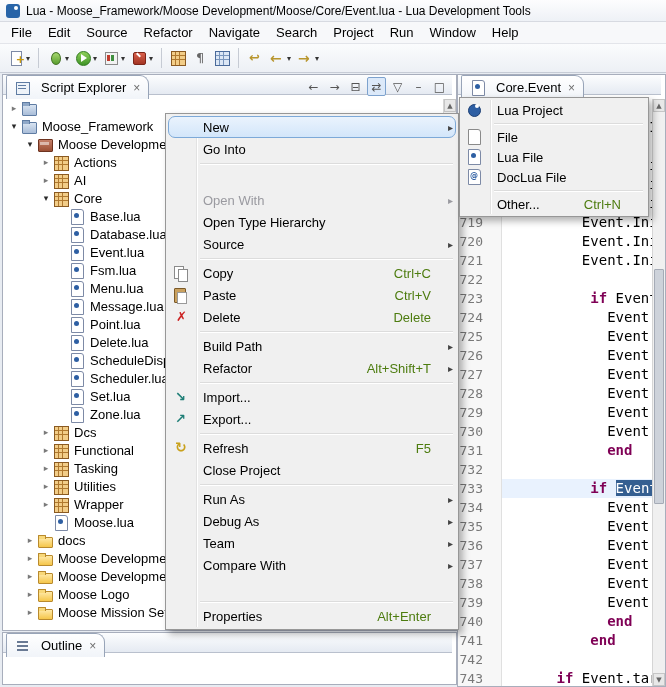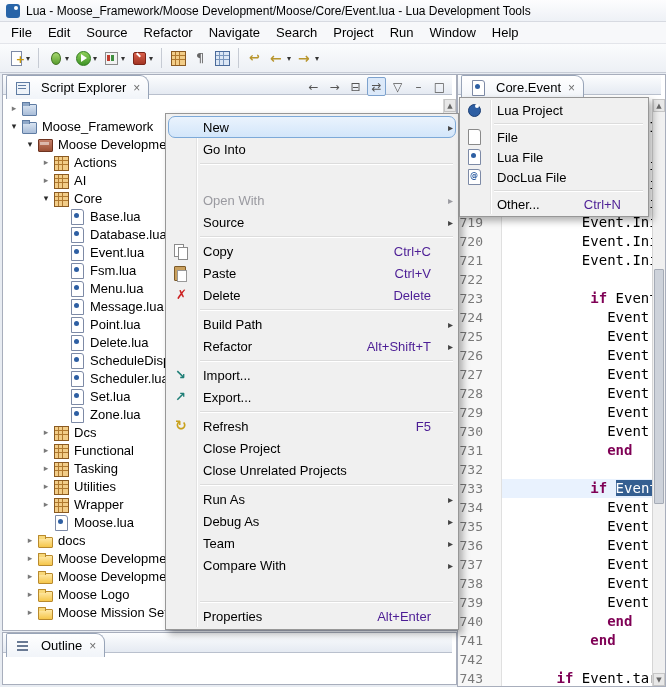--- a/index.html
+++ b/index.html
@@ -100,21 +100,21 @@
   .menu{position:absolute;background:#f0f0f0;border:1px solid #979797;box-shadow:4px 4px 7px rgba(0,0,0,.3);padding:2px;font-size:13px}
   .menu::before{content:"";position:absolute;left:30px;top:2px;bottom:2px;width:1px;background:#e2e2e2;box-shadow:1px 0 0 #fff}
   .ctx{left:165px;top:113px;width:294px;z-index:50}
   .sub{left:459px;top:97px;width:190px;z-index:60}
   .mi{position:relative;display:flex;align-items:center;height:22px;padding:0 2px;border:1px solid transparent;border-radius:7px}
   .sub .mi{height:20px}
   .mi.hl{background:linear-gradient(#eaf3fd,#d3e6fa);border-color:#7da9d8}
   .mi.dis{color:#9a9aa0}
   .mi-ico{width:22px;height:16px;position:relative;flex:none;margin-left:1px;font-family:"DejaVu Sans",sans-serif}
   .mi-lab{padding-left:9px;flex:none}
-  .mi-sc{margin-left:auto;padding-right:10px;color:#4c1d95}
+  .mi-sc{margin-left:auto;padding-right:10px;color:#4d7c0f}
   .dis .mi-sc{color:#9a9aa0}
   .mi-ar{width:12px;text-align:right;color:#444;font-size:10px;font-family:"DejaVu Sans",sans-serif}
   .dis .mi-ar{color:#9a9aa0}
   .msep{height:1px;background:#dcdcdc;box-shadow:0 1px 0 #fff;margin:3px 3px 3px 32px}
 </style>
 </head>
 <body>
 
 <div class="titlebar">
   <span class="lua-logo"></span>
@@ -463,20 +463,26 @@
       <span class="mi-ar"></span>
     </div>
     <div class="mi dis">
       <span class="mi-ico"></span>
       <span class="mi-lab">Open With</span>
       <span class="mi-sc"></span>
       <span class="mi-ar">▸</span>
     </div>
     <div class="mi">
       <span class="mi-ico"></span>
+      <span class="mi-lab">Open Type Hierarchy</span>
+      <span class="mi-sc"></span>
+      <span class="mi-ar"></span>
+    </div>
+    <div class="mi">
+      <span class="mi-ico"></span>
       <span class="mi-lab">Source</span>
       <span class="mi-sc"></span>
       <span class="mi-ar">▸</span>
     </div>
     <div class="msep"></div>
     <div class="mi">
       <span class="mi-ico ic-copy"></span>
       <span class="mi-lab">Copy</span>
       <span class="mi-sc">Ctrl+C</span>
       <span class="mi-ar"></span>
@@ -525,26 +531,20 @@
       <span class="mi-lab">Refresh</span>
       <span class="mi-sc">F5</span>
       <span class="mi-ar"></span>
     </div>
     <div class="mi">
       <span class="mi-ico"></span>
       <span class="mi-lab">Close Project</span>
       <span class="mi-sc"></span>
       <span class="mi-ar"></span>
     </div>
-    <div class="mi">
-      <span class="mi-ico"></span>
-      <span class="mi-lab">Close Unrelated Projects</span>
-      <span class="mi-sc"></span>
-      <span class="mi-ar"></span>
-    </div>
     <div class="msep"></div>
     <div class="mi">
       <span class="mi-ico"></span>
       <span class="mi-lab">Run As</span>
       <span class="mi-sc"></span>
       <span class="mi-ar">▸</span>
     </div>
     <div class="mi">
       <span class="mi-ico"></span>
       <span class="mi-lab">Debug As</span>

